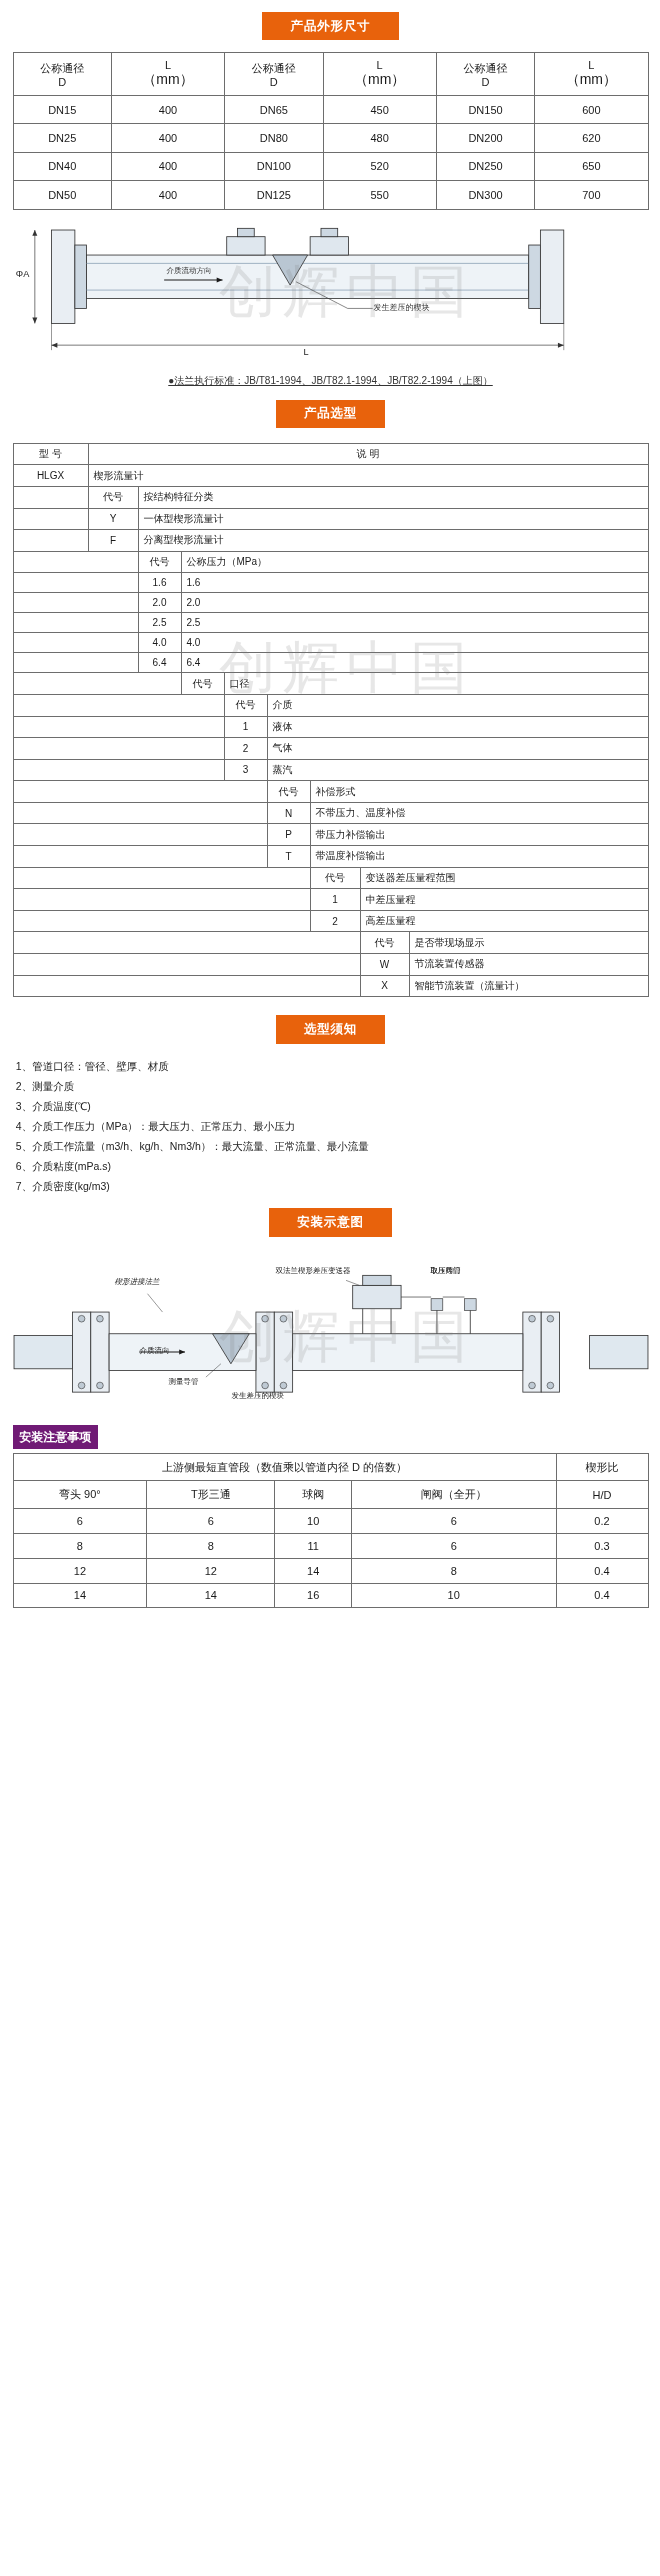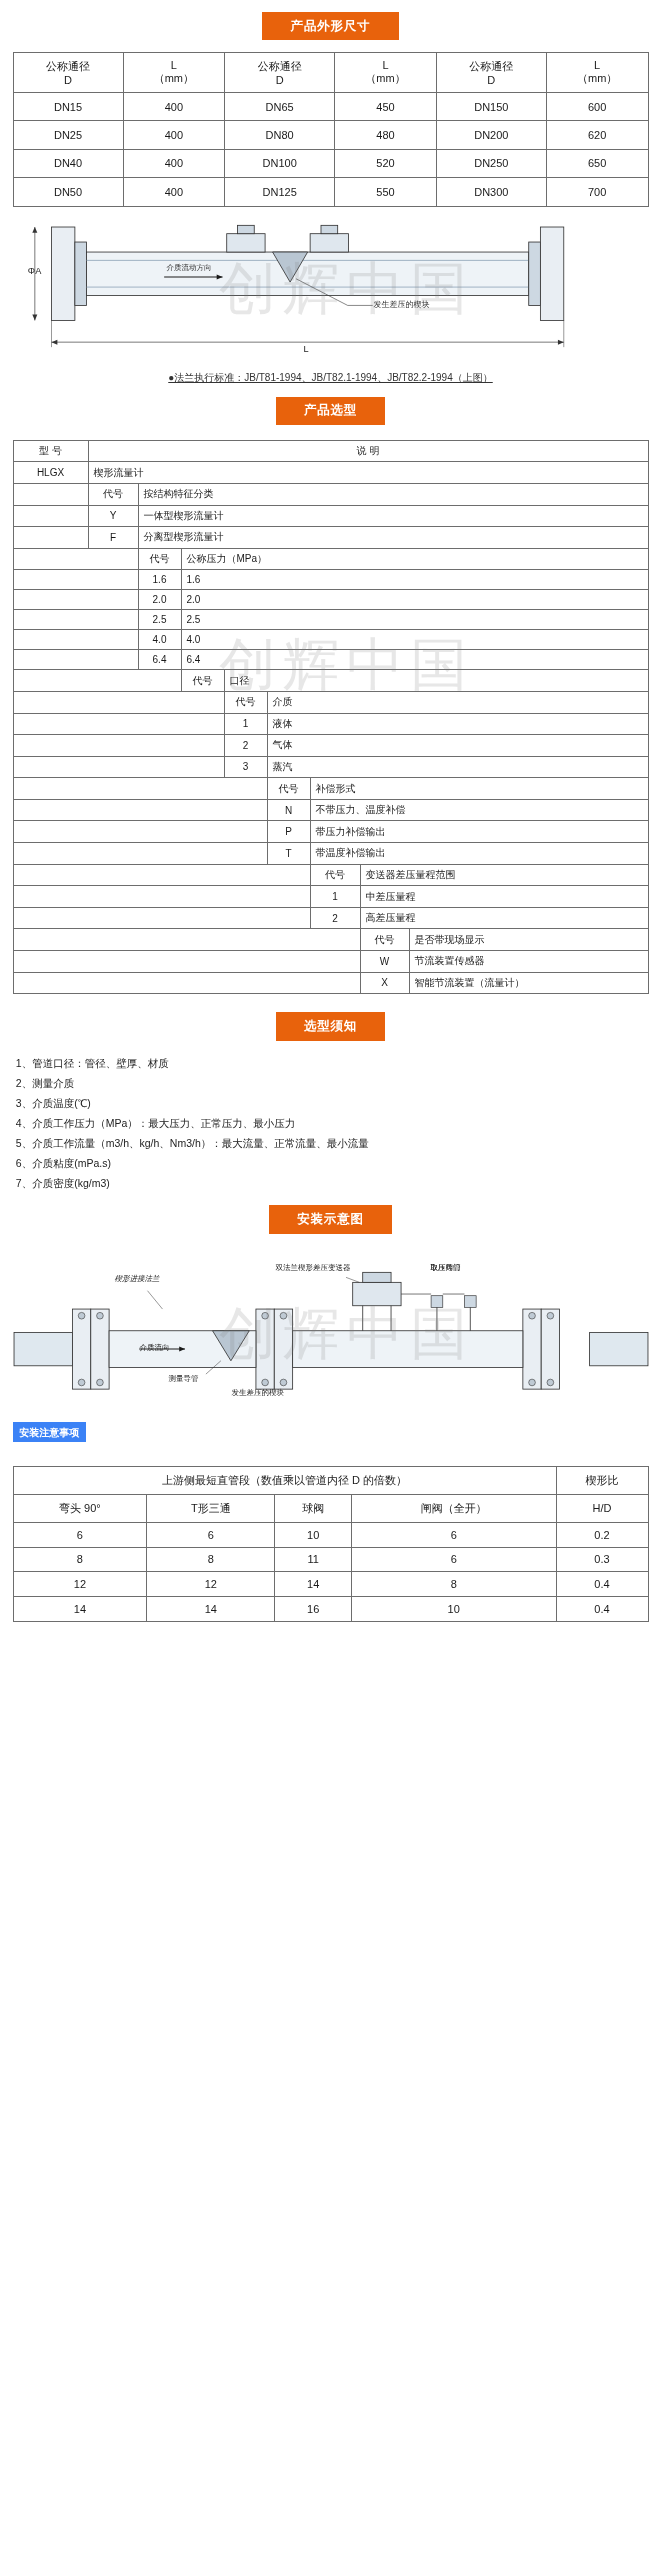--- a/index.html
+++ b/index.html
@@ -33,21 +33,21 @@
     background:#fff;
   }
   .tbl td, .tbl th {
     border:0.8px solid #6d6d6d;
     text-align:center;
     font-size:11px;
     padding:5.9px 1.7px;
     font-weight:normal;
     color:#1a1a1a;
   }
-  .tbl .unit { font-size:11px; }
+  .tbl .unit { font-size:14px; }
 
   
   #size-table td { height: 28.4px; }
 
   
   .drawing {
     width:636px;
     margin: 10px auto 0 auto;
     position:relative;
     background:#fff;
@@ -89,22 +89,22 @@
   }
 
   
   .install {
     width:636px; margin: 6.7px auto 0 auto; position:relative;
   }
   .install-note {
     width:636px;margin: 1.7px auto 0 auto; font-size:10.5px; line-height:1.7;
   }
   .tagbox {
-    display:inline-block; background:#3b82f6; color:#fff;
-    font-size:10px; padding:1.7px 6.7px; font-weight:bold;
+    display:inline-block; background:#701a75; color:#fff;
+    font-size:12px; padding:1.7px 6.7px; font-weight:bold;
   }
   svg { display:block; }
 </style>
 </head>
 <body>
 
 <div class="page">
 
   <div class="banner-wrap">
     <span class="banner">产品外形尺寸</span>
@@ -202,21 +202,21 @@
       <line x1="45" y1="150" x2="659" y2="150" stroke="#333" stroke-width="0.8"></line>
       <path d="M45 150 l7 -3 l0 6 z" fill="#333"></path>
       <path d="M659 150 l-7 -3 l0 6 z" fill="#333"></path>
       <line x1="45" y1="124" x2="45" y2="156" stroke="#333" stroke-width="0.6"></line>
       <line x1="659" y1="124" x2="659" y2="156" stroke="#333" stroke-width="0.6"></line>
 
       <line x1="338" y1="74" x2="400" y2="106" stroke="#333" stroke-width="0.7"></line>
       <line x1="400" y1="106" x2="430" y2="106" stroke="#333" stroke-width="0.7"></line>
     </svg>
     <div class="wm">创辉中国</div>
-    <div style="position:absolute; left:3.3px; top:49px; font-size:9.2px;margin-left:12px;">ΦA</div>
+    <div style="position:absolute; left:3.3px; top:49px; font-size:9.2px;">ΦA</div>
     <div style="position:absolute; left:291px; top:127px; font-size:9.2px;">L</div>
     <div style="position:absolute; left:154px; top:46px; font-size:7.5px; color:#333;">介质流动方向</div>
     <div style="position:absolute; left:361px; top:82px; font-size:8px; color:#333;">发生差压的楔块</div>
   </div>
 
   <div class="note-line">●法兰执行标准：JB/T81-1994、JB/T82.1-1994、JB/T82.2-1994（上图）</div>
 
   <div class="banner-wrap">
     <span class="banner">产品选型</span>
   </div>
@@ -433,21 +433,21 @@
     <div style="position:absolute; left:418px; top:14px; font-size:7.5px;">取压阀门</div>
     <div style="position:absolute; left:127px; top:94px; font-size:7.5px;">介质流向</div>
     <div style="position:absolute; left:156px; top:125px; font-size:7.5px;">测量导管</div>
     <div style="position:absolute; left:219px; top:139px; font-size:7.5px;">发生差压的楔块</div>
   </div>
 
   <div class="install-note">
     <span class="tagbox">安装注意事项</span>
   </div>
 
-  <table class="tbl" id="pipe-table" style="margin-top:24px;">
+  <table class="tbl" id="pipe-table" style="margin-top:4px;">
     <tbody>
         <tr>
       <td colspan="4">上游侧最短直管段（数值乘以管道内径 D 的倍数）</td>
       <td style="width:92px;">楔形比</td>
     </tr>
     <tr>
       <td>弯头 90°</td>
       <td>T形三通</td>
       <td>球阀</td>
       <td>闸阀（全开）</td>

